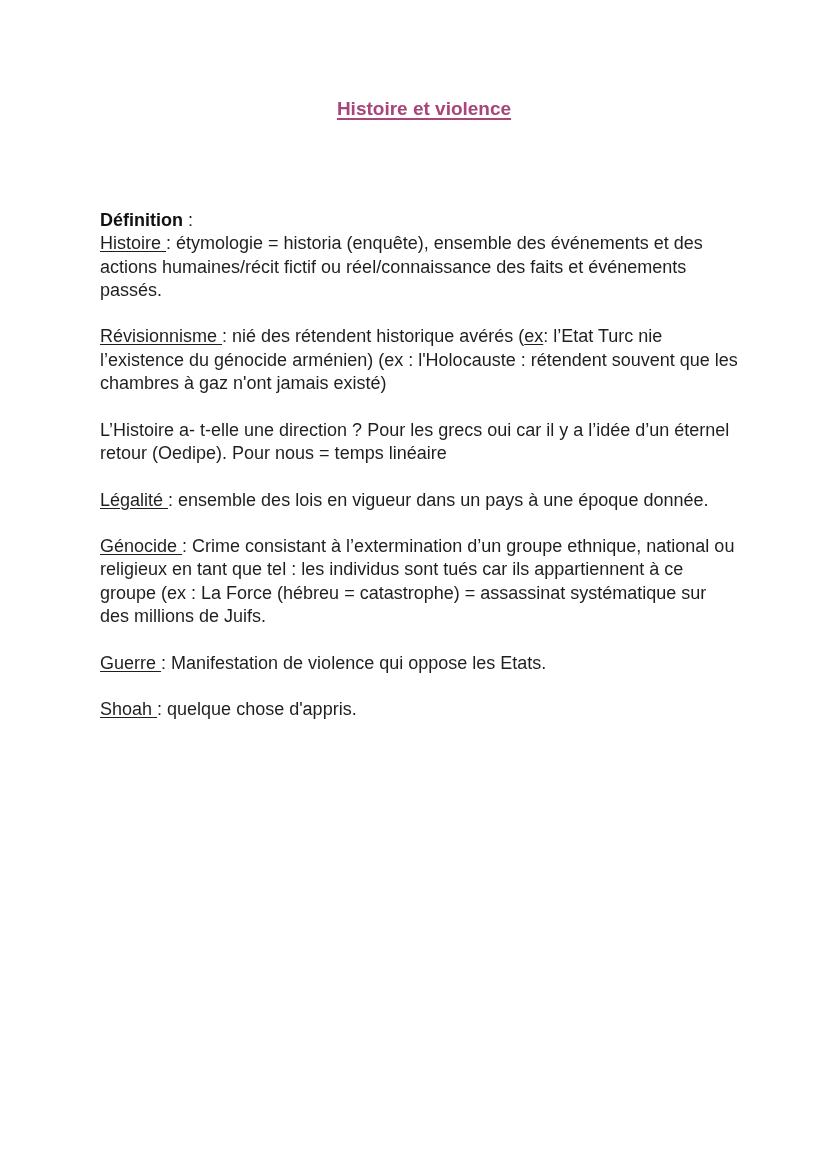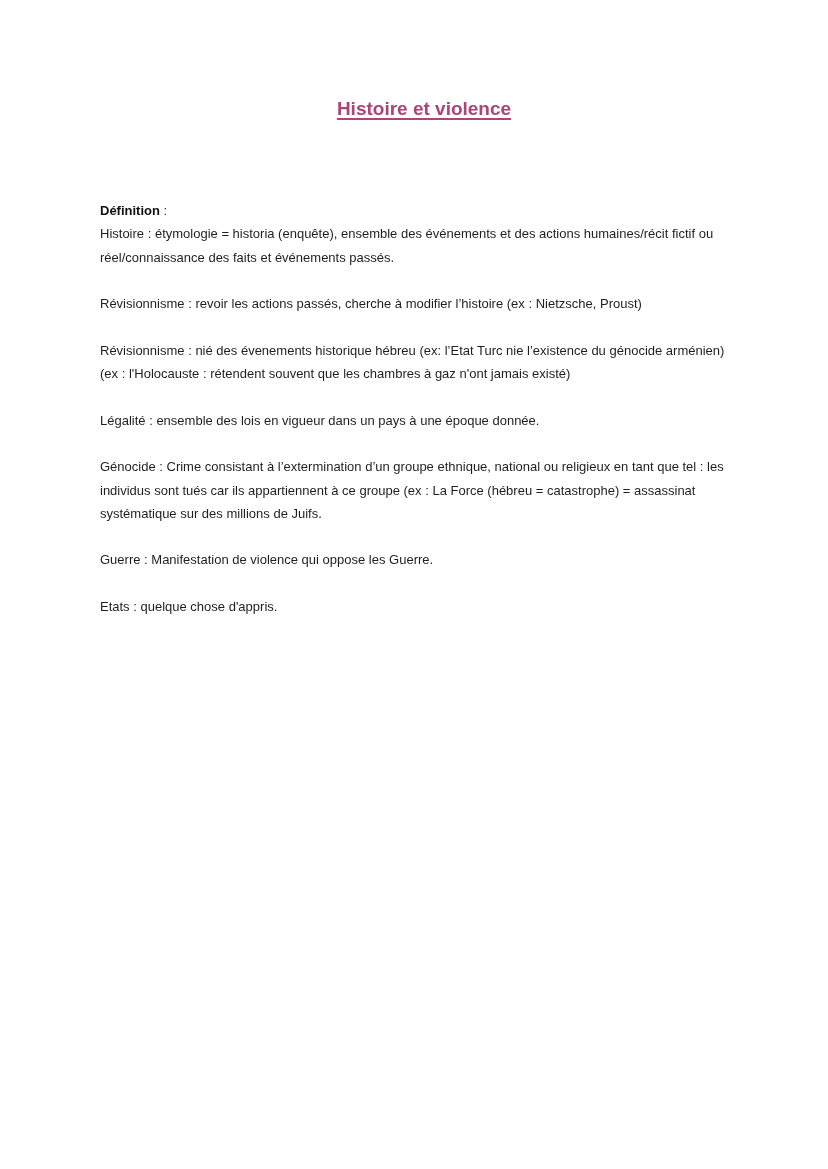--- a/index.html
+++ b/index.html
@@ -31,63 +31,64 @@
       font-size: 19px;
       font-weight: bold;
       color: #a8457a;
       text-decoration: underline;
       text-underline-offset: 3px;
       text-decoration-thickness: 2px;
     }
     .content {
       position: absolute;
       left: 100px;
-      top: 199px;
+      top: 209px;
       width: 640px;
-      font-size: 13px;
+      font-size: 18px;
       line-height: 23.3px;
     }
     .content p {
       margin: 0 0 23.3px 0;
     }
     .content p.tight {
       margin-bottom: 0;
     }
     .bold {
       font-weight: bold;
       color: #111;
     }
     .term {
+      text-decoration: underline;
       text-underline-offset: 2px;
     }
   </style>
 </head>
 <body>
 
 <div class="page">
 
   <div class="title">Histoire et violence</div>
 
   <div class="content">
 
     <p class="tight"><span class="bold">Définition</span><span> :</span></p>
 
     <p><span class="term">Histoire </span><span>: étymologie = historia (enquête), ensemble des événements et des actions humaines/récit fictif ou réel/connaissance des faits et événements passés.</span></p>
 
-    <p><span class="term">Révisionnisme </span><span>: revoir les actions passés, cherche à modifier l’histoire (ex : Nietzsche, Proust)</span></p>
 
-    <p><span class="term">Révisionnisme </span><span>: nié des évenements historique hébreu (</span><span class="term">ex</span><span>: l’Etat Turc nie l’existence du génocide arménien) (ex : l'Holocauste : rétendent souvent que les chambres à gaz n'ont jamais existé)</span></p>
+    <p><span class="term">Révisionnisme </span><span>: nié des rétendent historique avérés (</span><span class="term">ex</span><span>: l’Etat Turc nie l’existence du génocide arménien) (ex : l'Holocauste : rétendent souvent que les chambres à gaz n'ont jamais existé)</span></p>
 
+    <p><span>L’Histoire a- t-elle une direction ? Pour les grecs oui car il y a l’idée d’un éternel retour (Oedipe). Pour nous = temps linéaire</span></p>
 
 
     <p><span class="term">Légalité </span><span>: ensemble des lois en vigueur dans un pays à une époque donnée.</span></p>
 
 
     <p><span class="term">Génocide </span><span>: Crime consistant à l’extermination d’un groupe ethnique, national ou religieux en tant que tel : les individus sont tués car ils appartiennent à ce groupe (ex : La Force (hébreu = catastrophe) = assassinat systématique sur des millions de Juifs.</span></p>
 
-    <p><span class="term">Guerre </span><span>: Manifestation de violence qui oppose les Guerre.</span></p>
+    <p><span class="term">Guerre </span><span>: Manifestation de violence qui oppose les Etats.</span></p>
 
 
-    <p><span class="term">Etats </span><span>: quelque chose d'appris.</span></p>
+    <p><span class="term">Shoah </span><span>: quelque chose d'appris.</span></p>
 
 
   </div>
 </div>
 
 </body></html>

